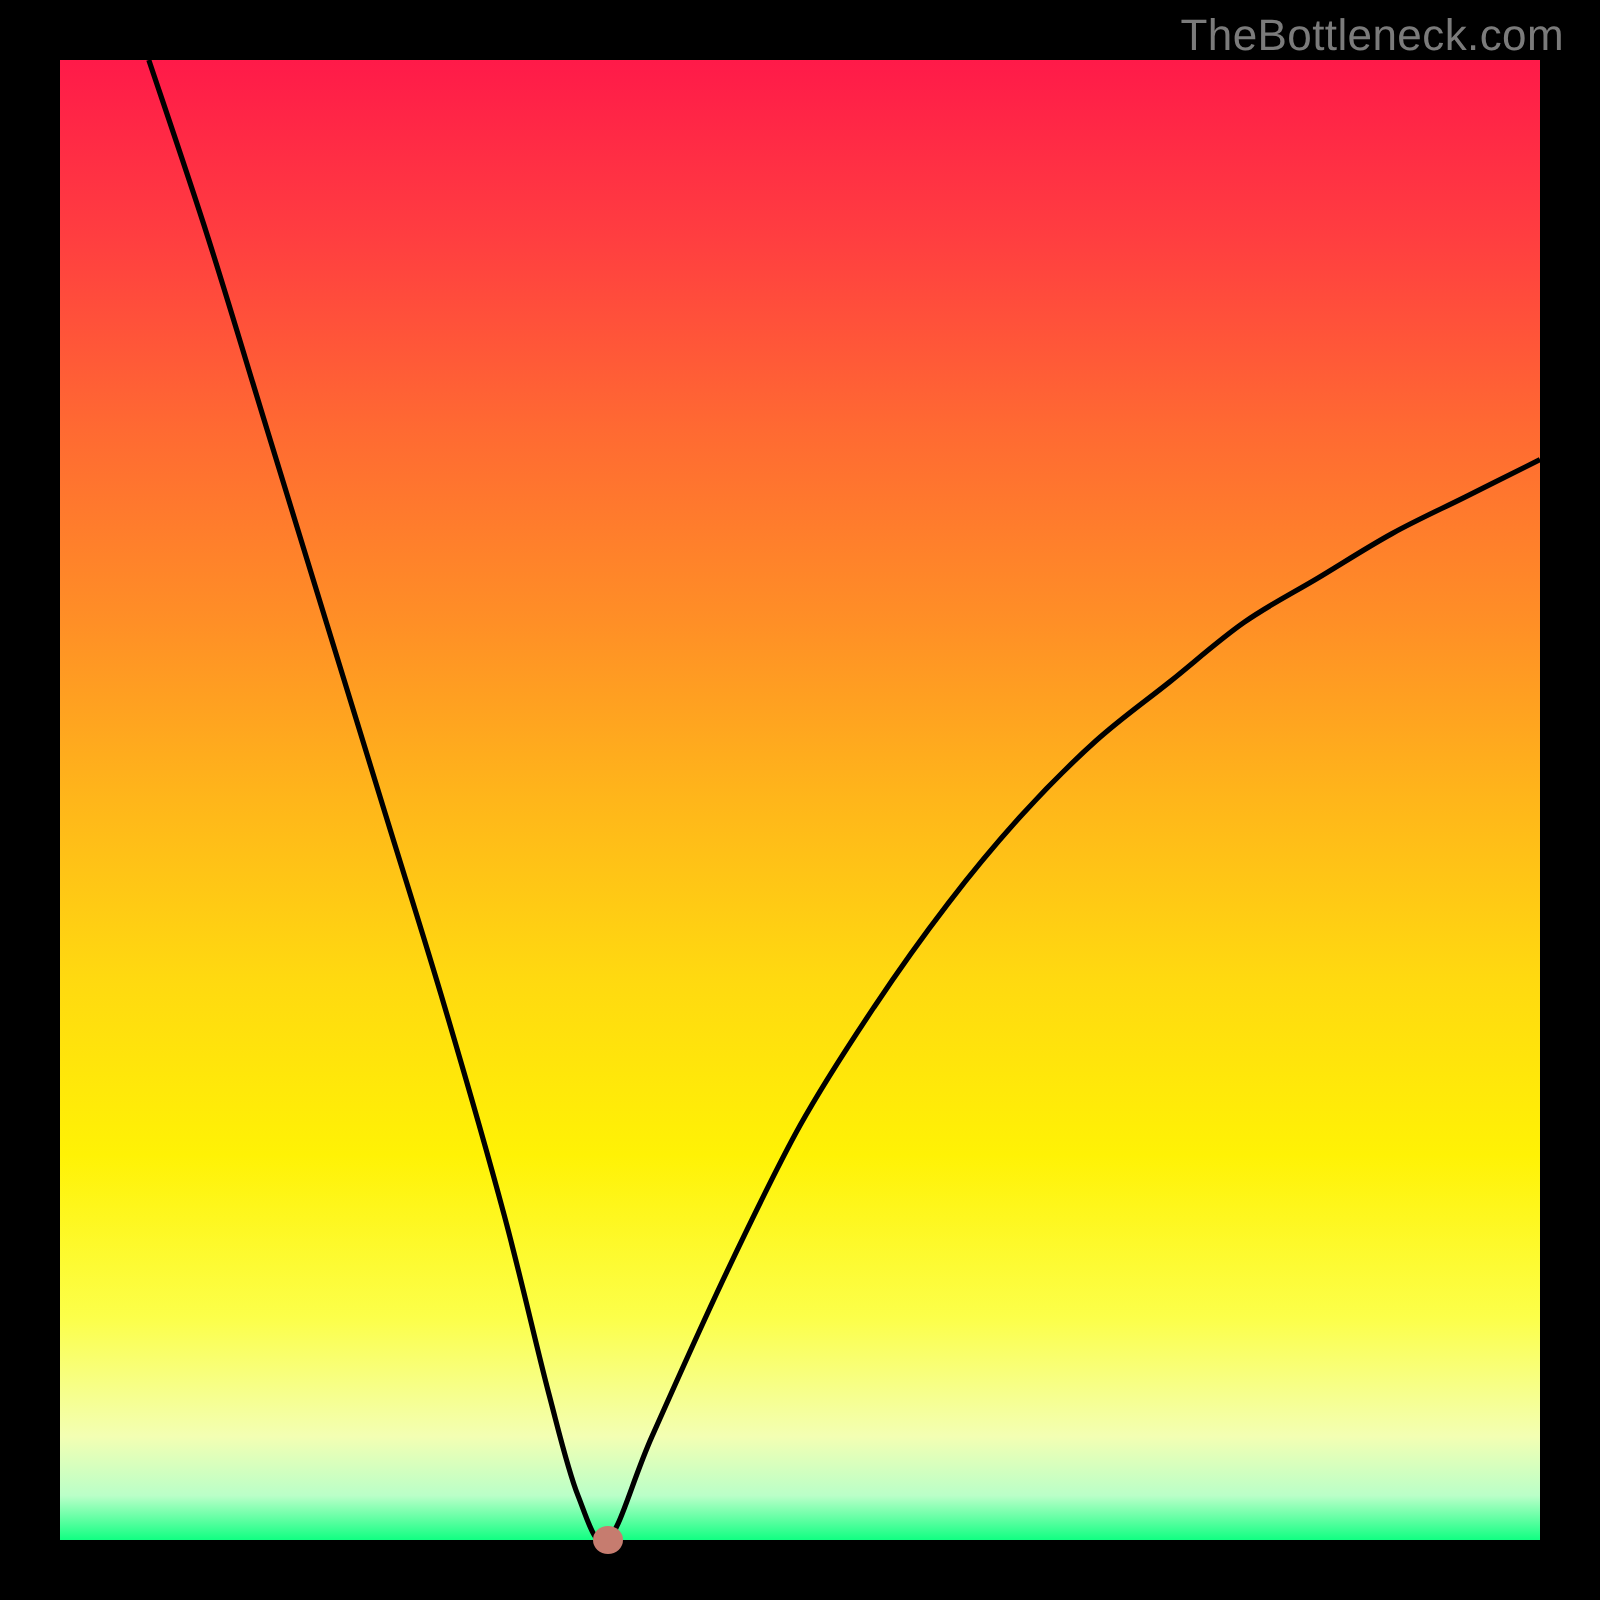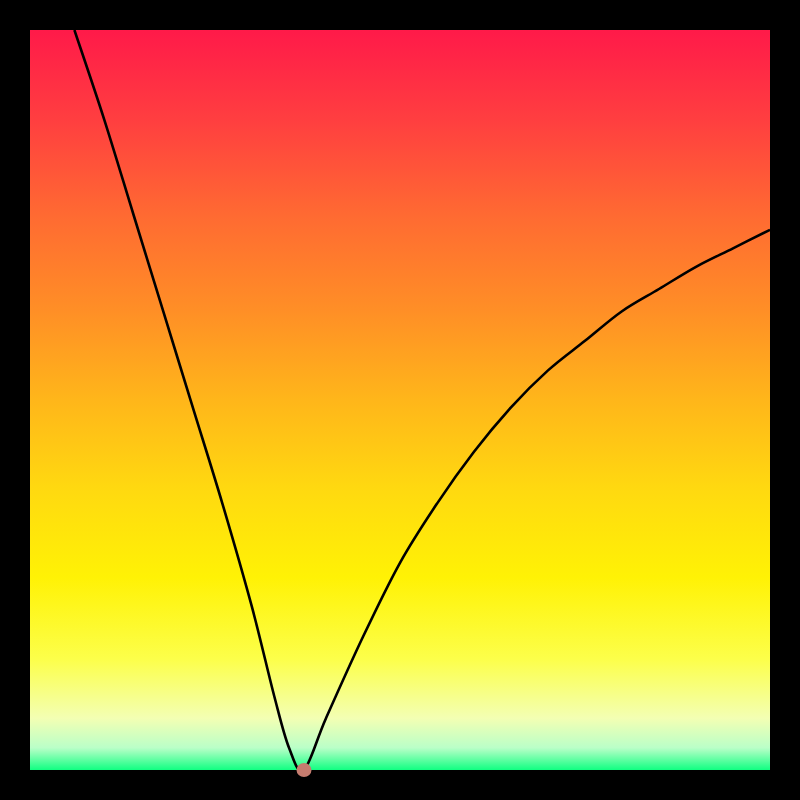--- a/index.html
+++ b/index.html
@@ -64,20 +64,21 @@
     background: #c67c6f;
     z-index: 3;
     transform: translate(-50%, -50%);
   }
 </style>
 </head>
 <body>
 
 <div class="frame">
 
+  <div class="watermark">TheBottleneck.com</div>
 
   <div class="plot">
 
     <svg id="curve-svg" class="curve-svg" viewBox="0 0 740 740" preserveAspectRatio="none">
       <path id="curve-path" d="M 44.40 0.00 C 49.33 14.80, 64.13 57.97, 74.00 88.80 C 83.87 119.63, 93.73 152.93, 103.60 185.00 C 113.47 217.07, 123.33 249.13, 133.20 281.20 C 143.07 313.27, 152.93 345.33, 162.80 377.40 C 172.67 409.47, 182.53 440.30, 192.40 473.60 C 202.27 506.90, 213.37 545.13, 222.00 577.20 C 230.63 609.27, 238.03 642.57, 244.20 666.00 C 250.37 689.43, 254.07 705.47, 259.00 717.80 C 263.93 730.13, 267.63 744.93, 273.80 740.00 C 279.97 735.07, 286.13 710.40, 296.00 688.20 C 305.87 666.00, 320.67 632.70, 333.00 606.80 C 345.33 580.90, 357.67 555.00, 370.00 532.80 C 382.33 510.60, 394.67 492.10, 407.00 473.60 C 419.33 455.10, 431.67 437.83, 444.00 421.80 C 456.33 405.77, 468.67 390.97, 481.00 377.40 C 493.33 363.83, 505.67 351.50, 518.00 340.40 C 530.33 329.30, 542.67 320.67, 555.00 310.80 C 567.33 300.93, 579.67 289.83, 592.00 281.20 C 604.33 272.57, 616.67 266.40, 629.00 259.00 C 641.33 251.60, 653.67 243.58, 666.00 236.80 C 678.33 230.02, 690.67 224.47, 703.00 218.30 C 715.33 212.13, 733.83 202.88, 740.00 199.80" fill="none" stroke="#000" stroke-width="2.6"></path>
     </svg>
 
     <div id="marker" class="marker" style="left: 273.8px; top: 740px; background: rgb(198, 124, 111);"></div>
 
   </div>

